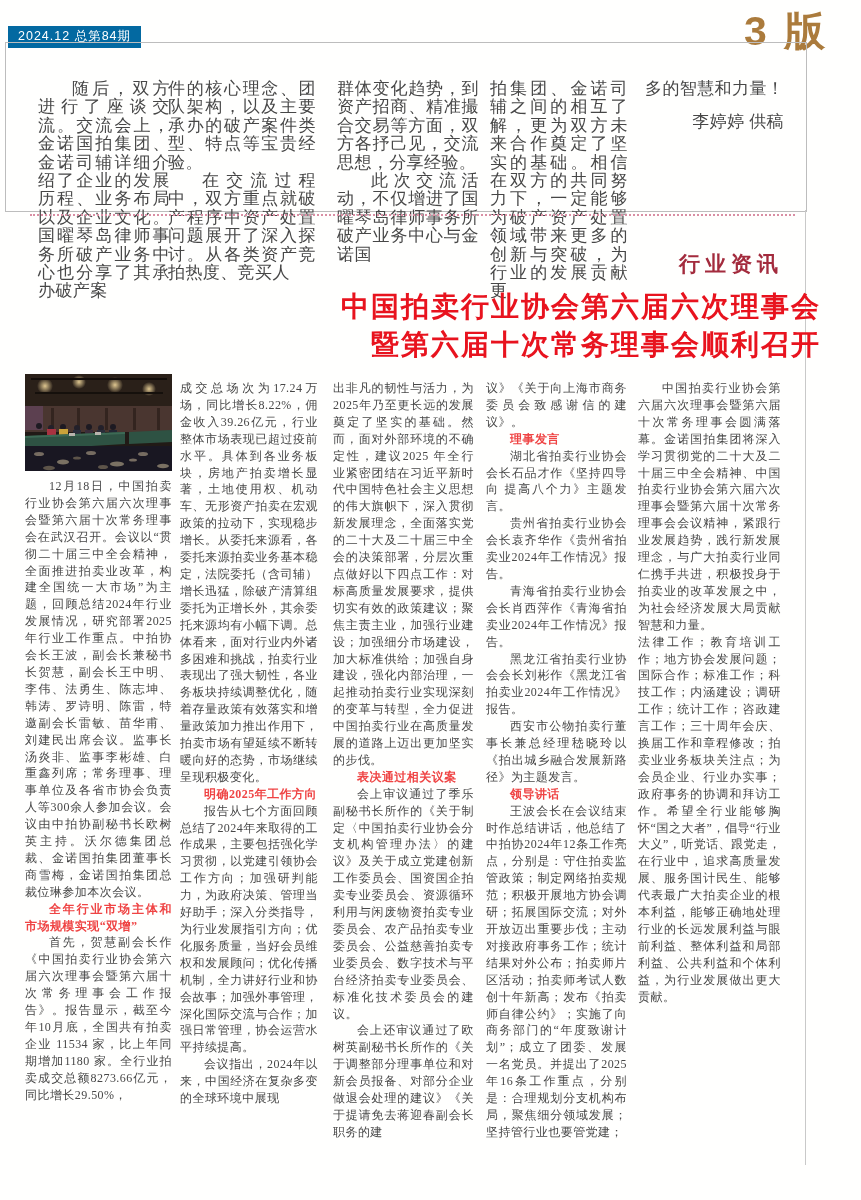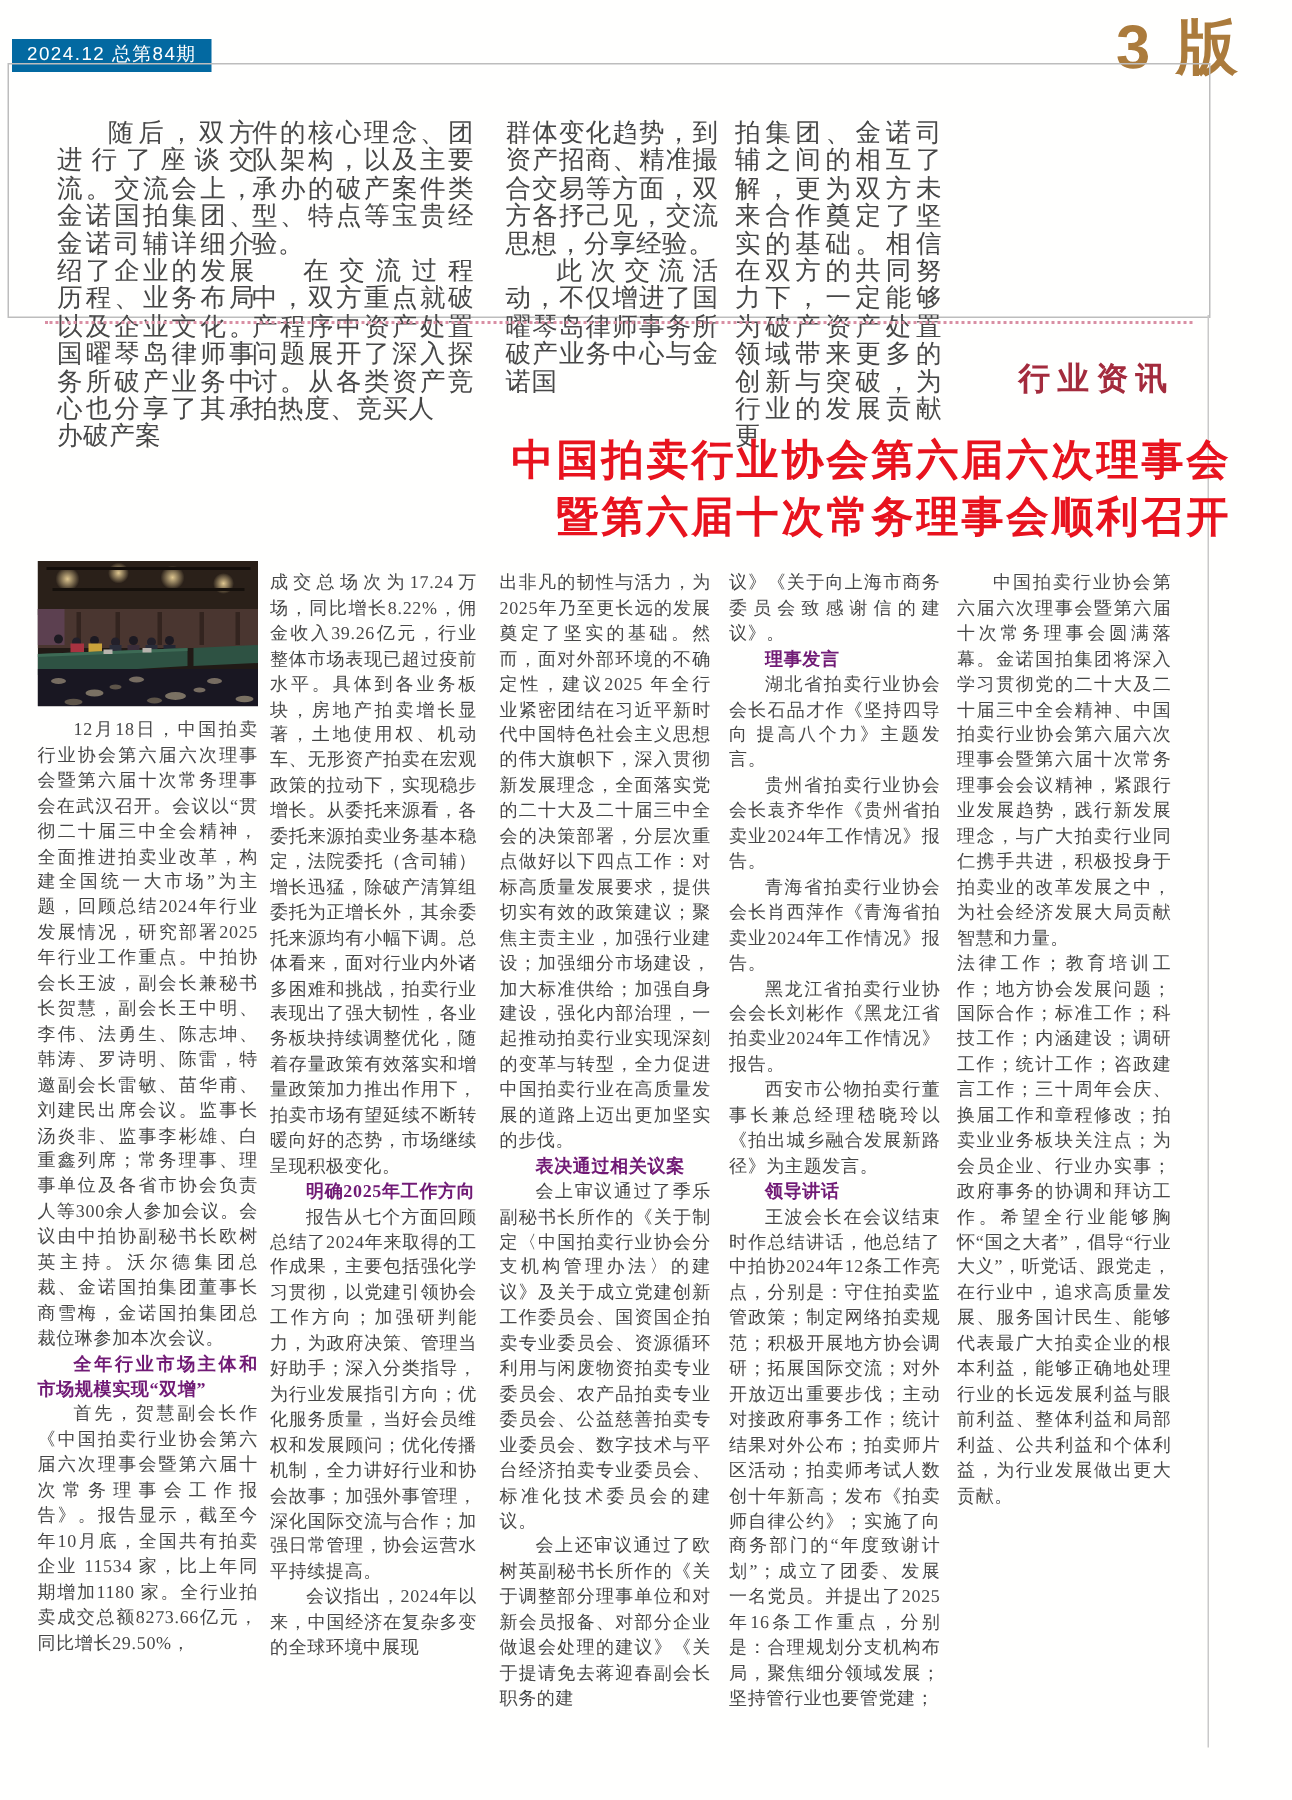--- a/index.html
+++ b/index.html
@@ -14,35 +14,35 @@
         font-size:41px;letter-spacing:3px;}
   
   .top-box{position:absolute;left:5px;top:42px;width:800px;height:168px;
         border:1px solid #bdbdbd;background:transparent;}
   .right-rule{position:absolute;left:805px;top:210px;width:1px;height:955px;background:#c9c9c9;}
   .tcol{position:absolute;font-size:17px;line-height:18.4px;color:#474747;
         text-align:justify;letter-spacing:0.4px;}
   
   .dotted-divider{position:absolute;left:30px;top:214px;width:765px;height:0;
         border-top:2px dotted #d98fa4;}
-  .section-label{position:absolute;left:560px;top:238px;width:223px;text-align:right;
+  .section-label{position:absolute;left:560px;top:250px;width:223px;text-align:right;
         font-size:21px;font-weight:bold;color:#a32b3d;letter-spacing:5px;}
   
   .headline{position:absolute;left:25px;top:272px;width:780px;margin:16px;text-align:right;
         font-family:"Liberation Sans","DejaVu Sans",sans-serif;font-weight:900;
         font-size:28px;line-height:38px;color:#e8131e;letter-spacing:2px;}
   
   .photo{position:absolute;left:25px;top:374px;width:147px;height:97px;overflow:hidden;}
   .photo svg{display:block;}
   
   .col{position:absolute;font-size:12px;line-height:16.9px;color:#474747;
         text-align:justify;letter-spacing:0.45px;}
   .para{text-indent:2em;margin:0;}
   .para.noindent{text-indent:0;}
-  .para.red{color:#701a75;font-weight:bold;}
+  .para.red{color:#ef4444;font-weight:bold;}
   .byline{text-align:right;margin-top:15px;padding-right:4px;}
 </style>
 </head>
 <body>
 
 <div class="page">
 
   <div class="issue-badge">2024.12 总第84期</div>
   <div class="page-number">3 版</div>
 
@@ -55,20 +55,24 @@
   <div class="tcol" style="left:168px;top:80px;width:148px;">
       <div class="para noindent">件的核心理念、团队架构，以及主要承办的破产案件类型、特点等宝贵经验。</div>
       <div class="para">在交流过程中，双方重点就破产程序中资产处置问题展开了深入探讨。从各类资产竞拍热度、竞买人</div>
     </div>
   <div class="tcol" style="left:337px;top:80px;width:142px;">
       <div class="para noindent">群体变化趋势，到资产招商、精准撮合交易等方面，双方各抒己见，交流思想，分享经验。</div>
       <div class="para">此次交流活动，不仅增进了国曜琴岛律师事务所破产业务中心与金诺国</div>
     </div>
   <div class="tcol" style="left:490px;top:80px;width:138px;">
       <div class="para noindent">拍集团、金诺司辅之间的相互了解，更为双方未来合作奠定了坚实的基础。相信在双方的共同努力下，一定能够为破产资产处置领域带来更多的创新与突破，为行业的发展贡献更</div>
+    </div>
+  <div class="tcol" style="left:645px;top:80px;width:143px;">
+      <div class="para noindent">多的智慧和力量！</div>
+      <div class="byline">李婷婷 供稿</div>
     </div>
 
   <div class="dotted-divider"></div>
   <div class="section-label">行业资讯</div>
 
   <h1 class="headline"><span>中国拍卖行业协会第六届六次理事会</span><br><span>暨第六届十次常务理事会顺利召开</span></h1>
 
   <div class="photo">
     <svg width="147" height="97" viewBox="0 0 147 97" xmlns="http://www.w3.org/2000/svg">
       <defs>

